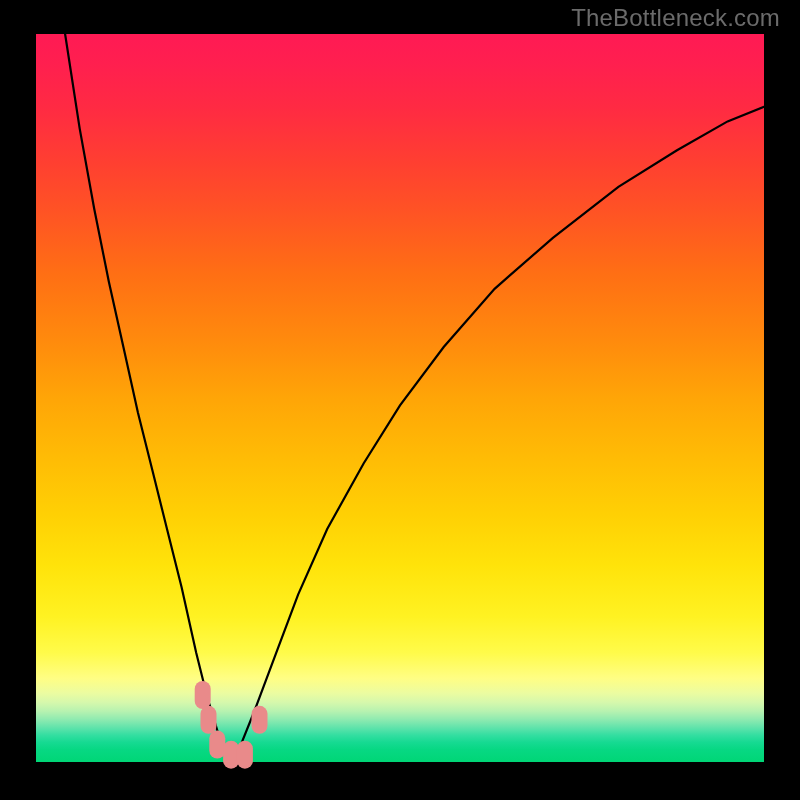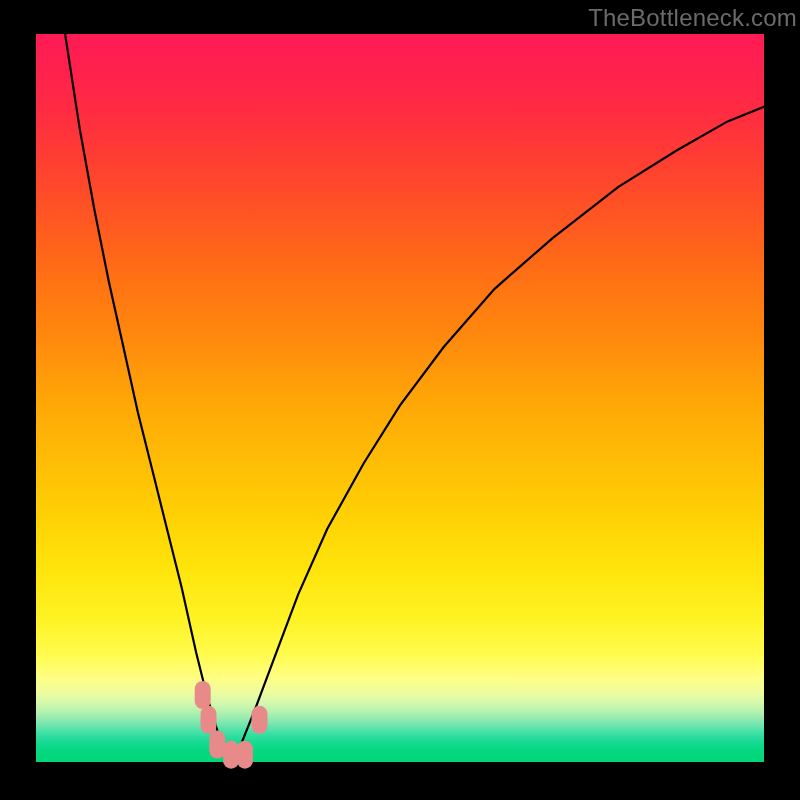--- a/index.html
+++ b/index.html
@@ -11,21 +11,21 @@
     overflow: hidden;
   }
   .stage {
     position: relative;
     width: 800px;
     height: 800px;
   }
   .watermark {
     position: absolute;
     top: 4px;
-    right: 3px;
+    right: 20px;
     font-family: Arial, Helvetica, sans-serif;
     font-size: 24px;
     font-weight: 400;
     color: #6b6b6b;
     letter-spacing: 0.2px;
     user-select: none;
   }
   svg.plot {
     position: absolute;
     left: 0;

